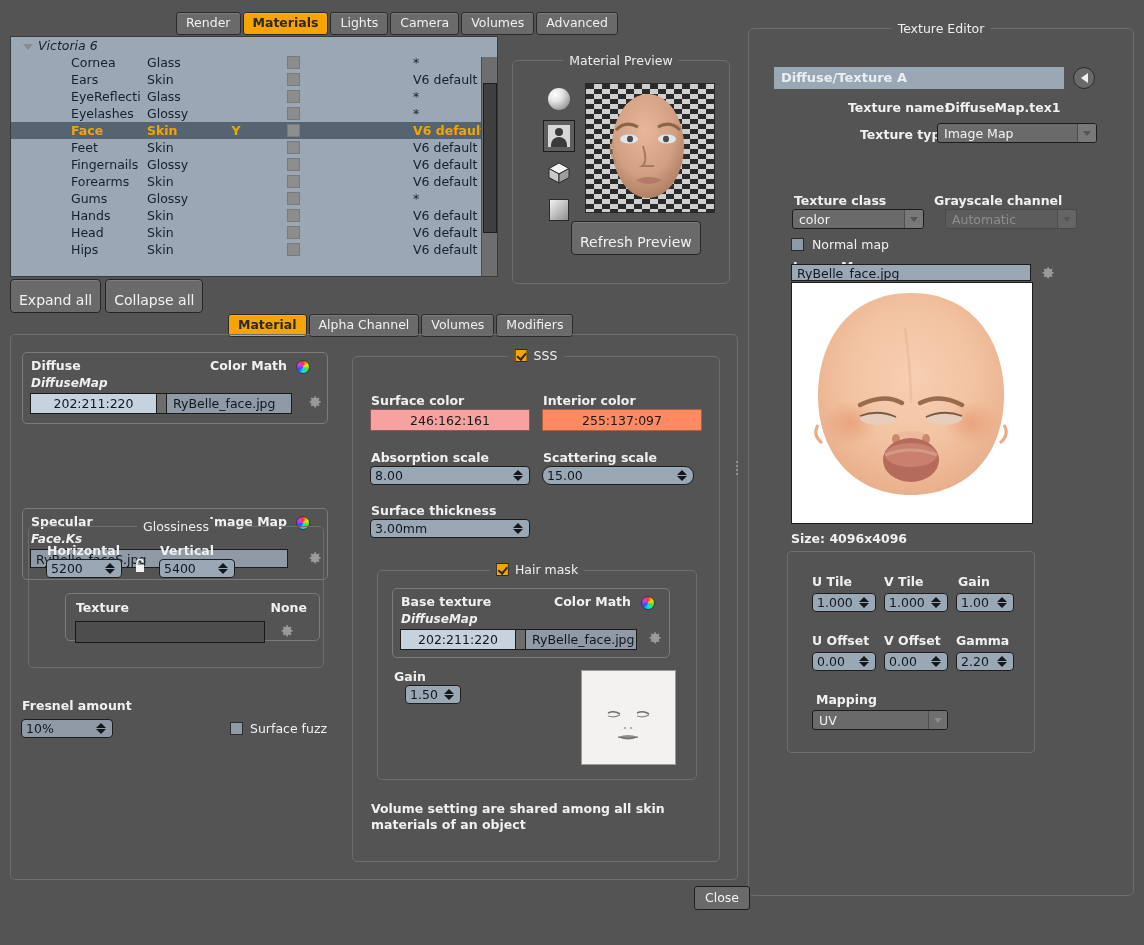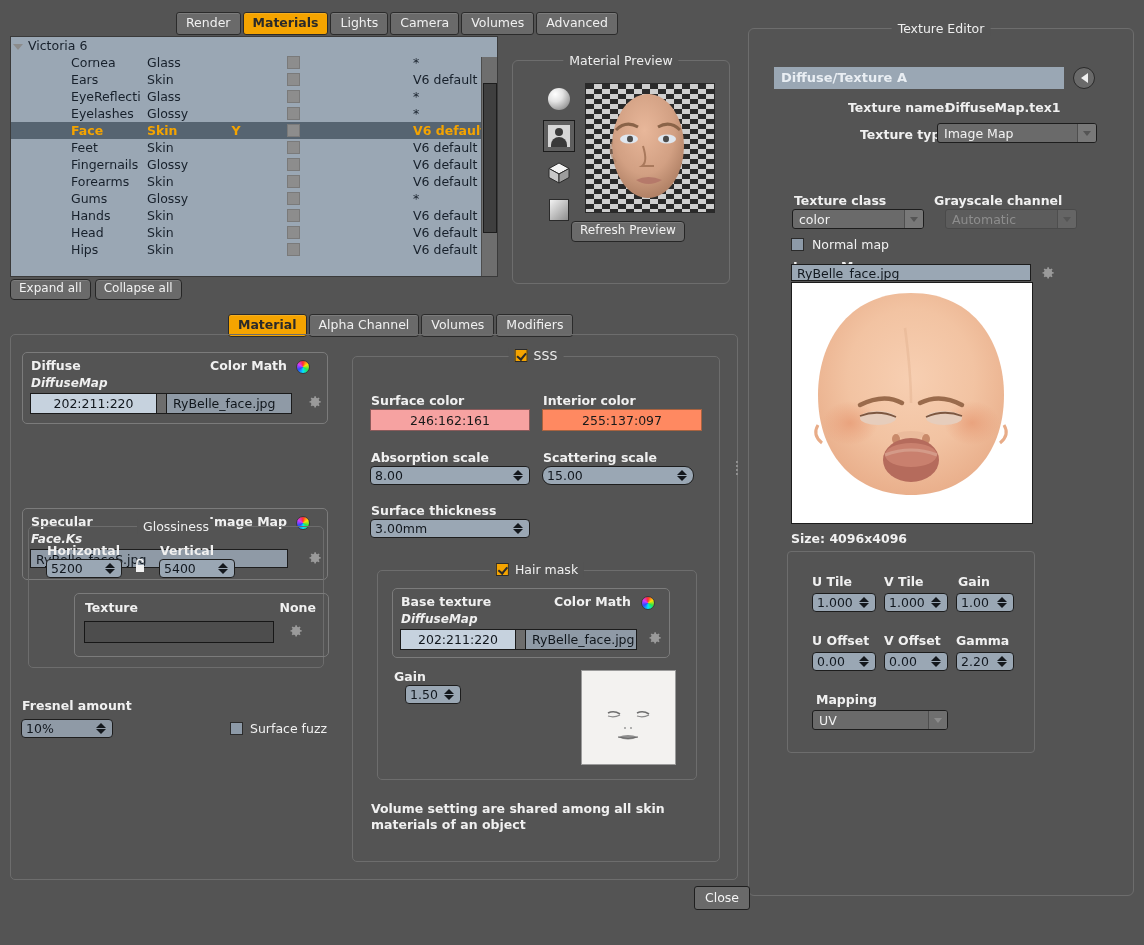--- a/index.html
+++ b/index.html
@@ -32,33 +32,33 @@
   .c1{width:60px;}
   .c2{width:70px;}
   .c3{width:72px;}
   .c4{width:70px;}
   .c5{width:80px;}
   #mat-rows{font-size:12.5px;color:#17202b;}
   .mrow{display:flex;height:17px;align-items:center;white-space:nowrap;}
   .mrow.sel{background:#566471;color:#f5a400;font-weight:bold;}
   .mrow > div{padding-left:6px;box-sizing:border-box;overflow:hidden;}
   .mrow .c0{padding-left:60px;display:block;}
-  .mrow.root .c0{padding-left:2px;}
+  .mrow.root .c0{padding-left:12px;font-style:italic;}
   .hidebox{width:11px;height:11px;background:#8d8d8d;border:1px solid #7a7a7a;margin-left:10px;}
   .tri{display:inline-block;width:0;height:0;border-left:5px solid transparent;
        border-right:5px solid transparent;border-top:6px solid #8b8b8b;margin-right:5px;
        vertical-align:middle;}
   .hdr-tri{display:inline-block;width:0;height:0;border-left:5px solid transparent;
        border-right:5px solid transparent;border-top:6px solid #fff;}
   #mat-scroll{position:absolute;right:0;top:20px;width:15px;bottom:0;background:#6e6e6e;border-left:1px solid #4d4d4d;}
   #mat-thumb{position:absolute;left:1px;top:26px;width:12px;height:148px;background:#3f3f3f;border:1px solid #1d1d1d;}
 
   #expand-row{position:absolute;left:10px;top:279px;display:flex;gap:4px;}
   .btn{background:#6a6a6a;border:1px solid #262626;border-radius:4px;color:#f2f2f2;
-    font-size:12px;padding:1px 8px 4px;box-shadow:inset 0 1px 0 rgba(255,255,255,.12);cursor:default;}
+    font-size:14px;padding:12px 8px 4px;box-shadow:inset 0 1px 0 rgba(255,255,255,.12);cursor:default;}
 
   
   .group{position:absolute;border:1px solid #6d6d6d;border-radius:6px;}
   .group > .glabel{position:absolute;top:-8px;left:50%;transform:translateX(-50%);
      background:#545454;padding:0 6px;font-size:12.5px;color:#eee;white-space:nowrap;}
 
   
   #mat-preview{left:512px;top:60px;width:216px;height:222px;}
   #shape-col{position:absolute;left:30px;top:22px;width:34px;}
   .shapebtn{width:32px;height:32px;margin-bottom:5px;display:flex;align-items:center;justify-content:center;}
@@ -540,21 +540,21 @@
   </div>
   <div class="abs lbl lbl-b" style="left:131px;top:16px;">Vertical</div>
   <div class="spin abs" style="left:130px;top:32px;width:76px;">
     <div class="sv">5400</div>
     <div class="sarrows">
         <div class="up"></div>
         <div class="dwn"></div>
       </div>
   </div>
 
-  <div class="subbox abs" style="left:45px;top:66px;width:255px;height:64px;">
+  <div class="subbox abs" style="left:36px;top:66px;width:255px;height:48px;">
     <div class="abs lbl lbl-b" style="left:10px;top:6px;">Texture</div>
     <div class="abs lbl lbl-b" style="right:12px;top:6px;">None</div>
     <div class="abs" style="left:9px;top:27px;width:190px;height:22px;background:#4d4d4d;border:1px solid #171717;box-sizing:border-box;"></div>
     <div class="abs gear" style="left:212px;top:29px;">
       <svg width="17" height="17" viewBox="0 0 20 20">
           <path fill="#9a9a9a" d="M10 6.2A3.8 3.8 0 1 0 10 13.8 3.8 3.8 0 0 0 10 6.2zm0 5.9a2.1 2.1 0 1 1 0-4.2 2.1 2.1 0 0 1 0 4.2z"></path>
           <path fill="#9a9a9a" d="M17.4 8.4l-1.9-.3a5.8 5.8 0 0 0-.6-1.4l1.1-1.5-1.2-1.2-1.5 1.1a5.8 5.8 0 0 0-1.4-.6L11.6 2.6H9.9L9.6 4.5a5.8 5.8 0 0 0-1.4.6L6.7 4 5.5 5.2l1.1 1.5a5.8 5.8 0 0 0-.6 1.4l-1.9.3v1.7l1.9.3c.1.5.3 1 .6 1.4l-1.1 1.5 1.2 1.2 1.5-1.1c.4.3.9.5 1.4.6l.3 1.9h1.7l.3-1.9c.5-.1 1-.3 1.4-.6l1.5 1.1 1.2-1.2-1.1-1.5c.3-.4.5-.9.6-1.4l1.9-.3V8.4z"></path>
         </svg>
     </div>
   </div>

